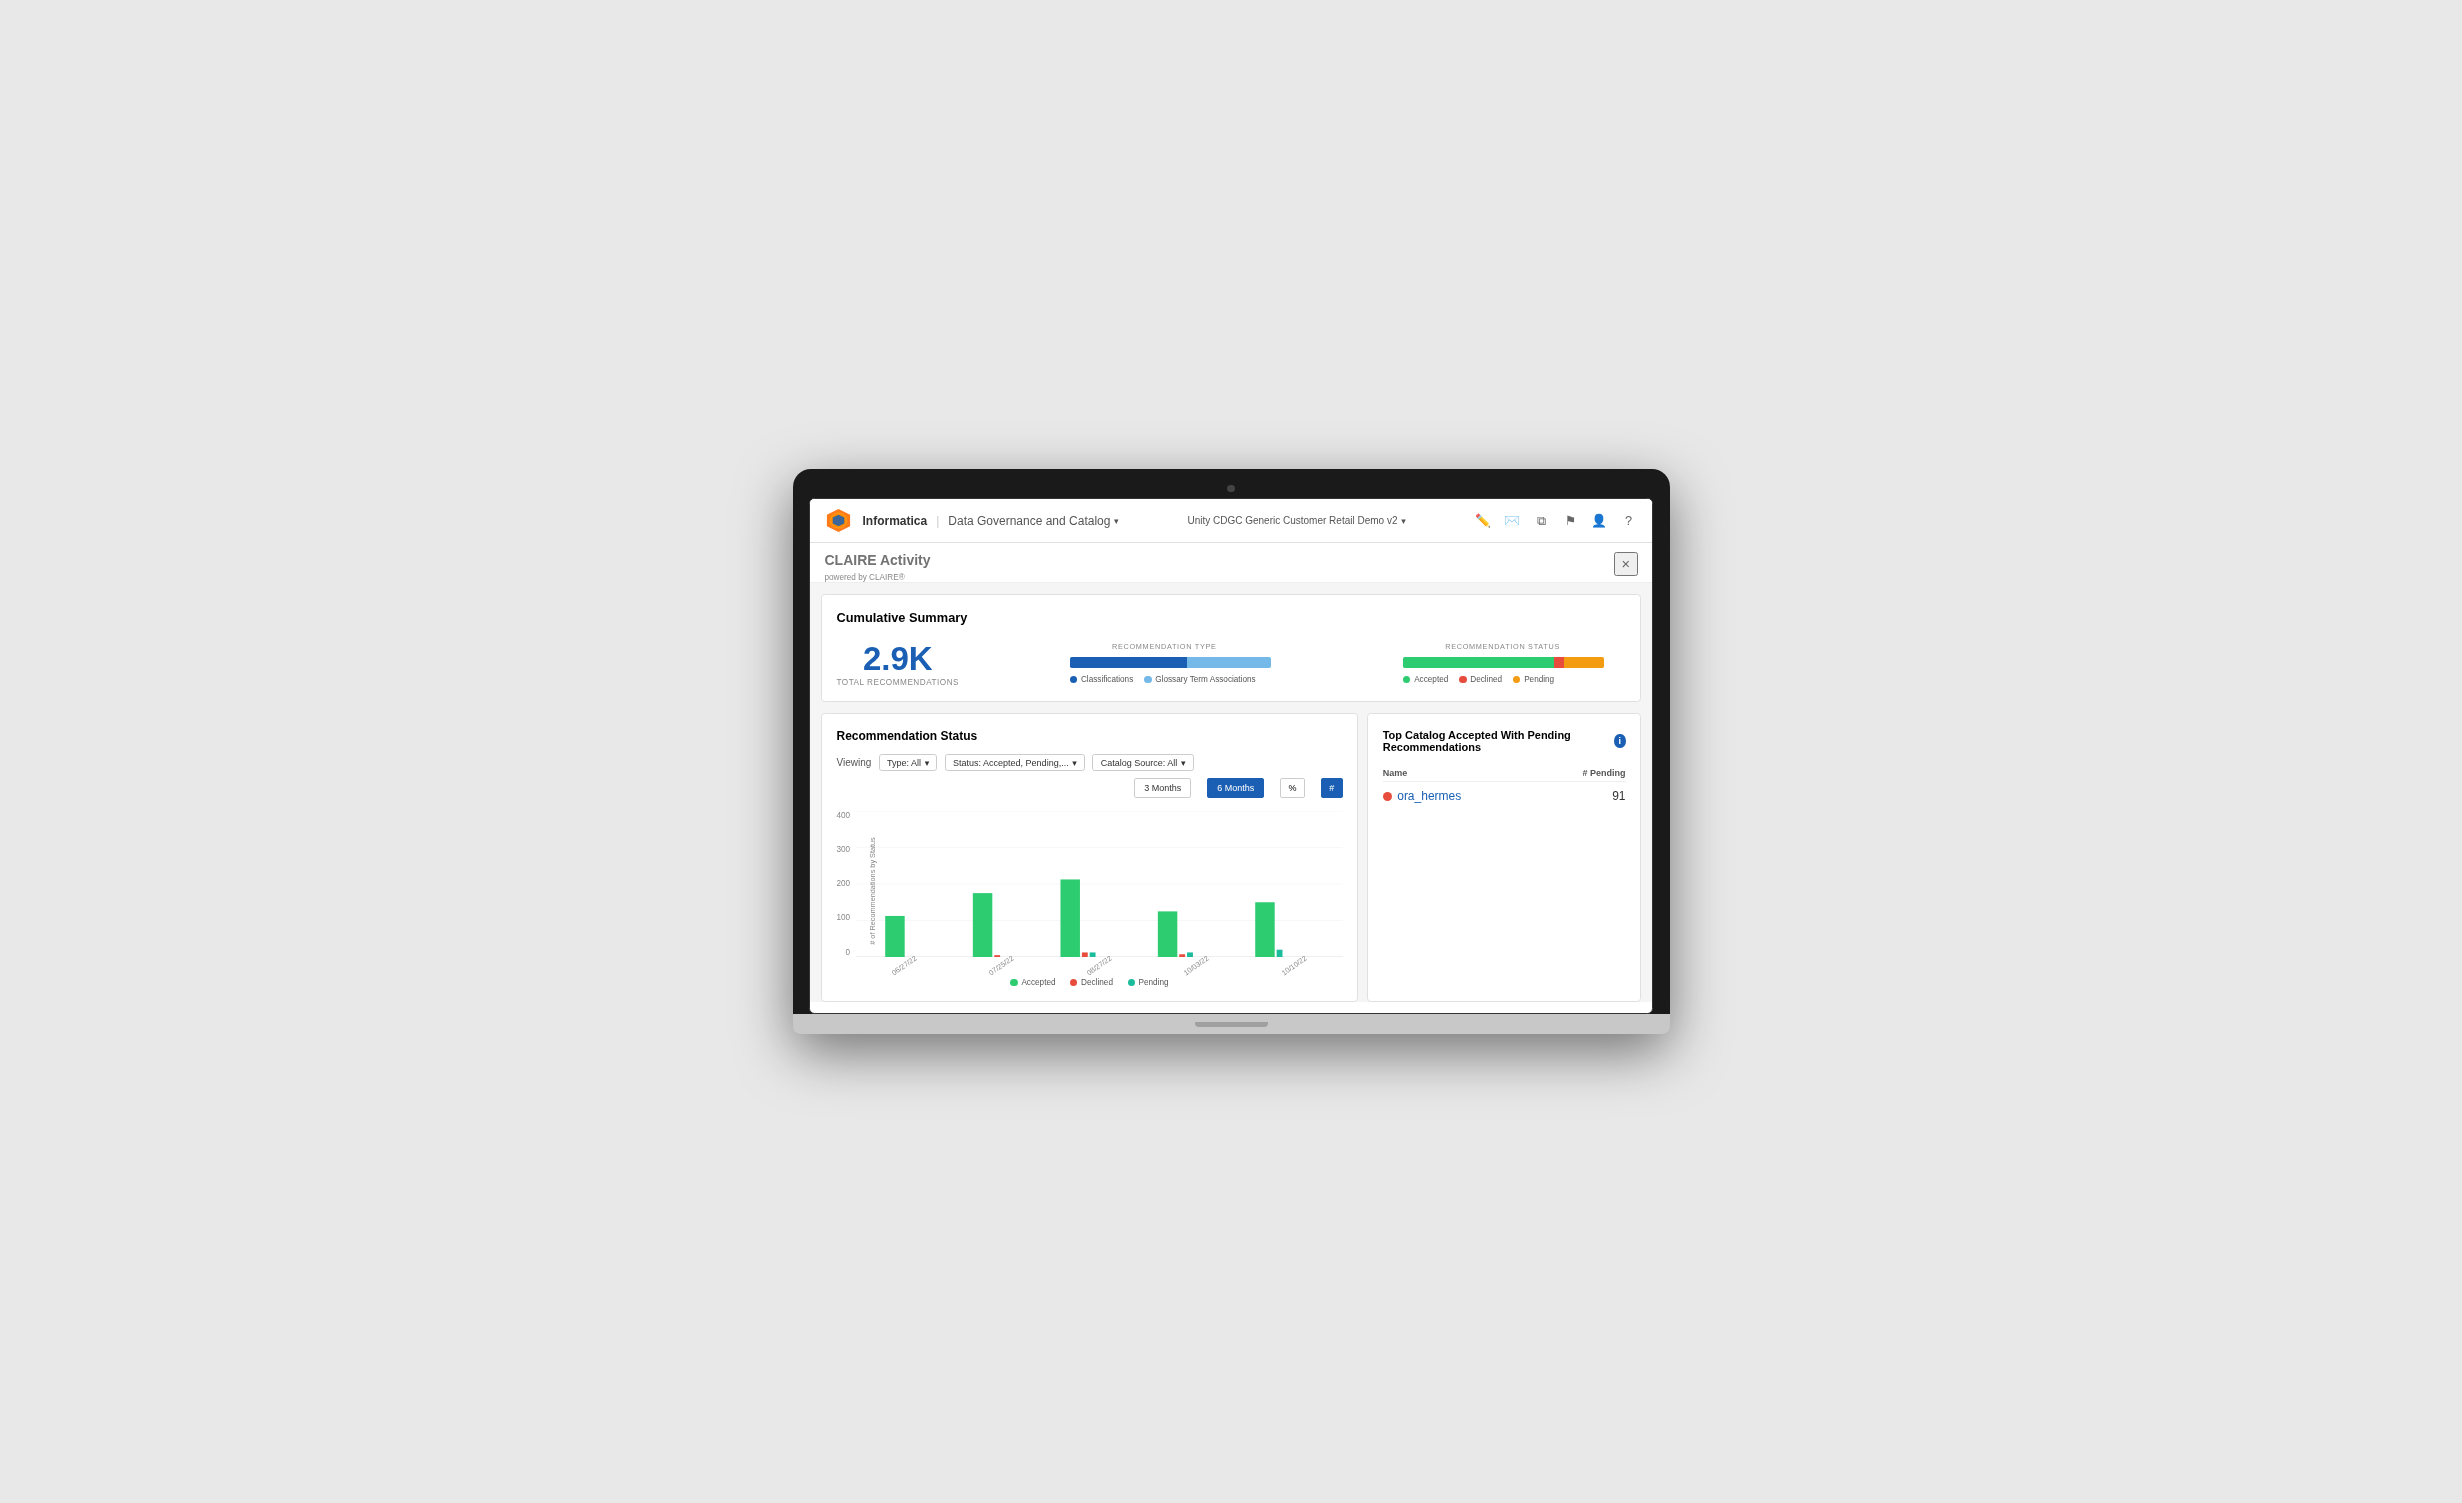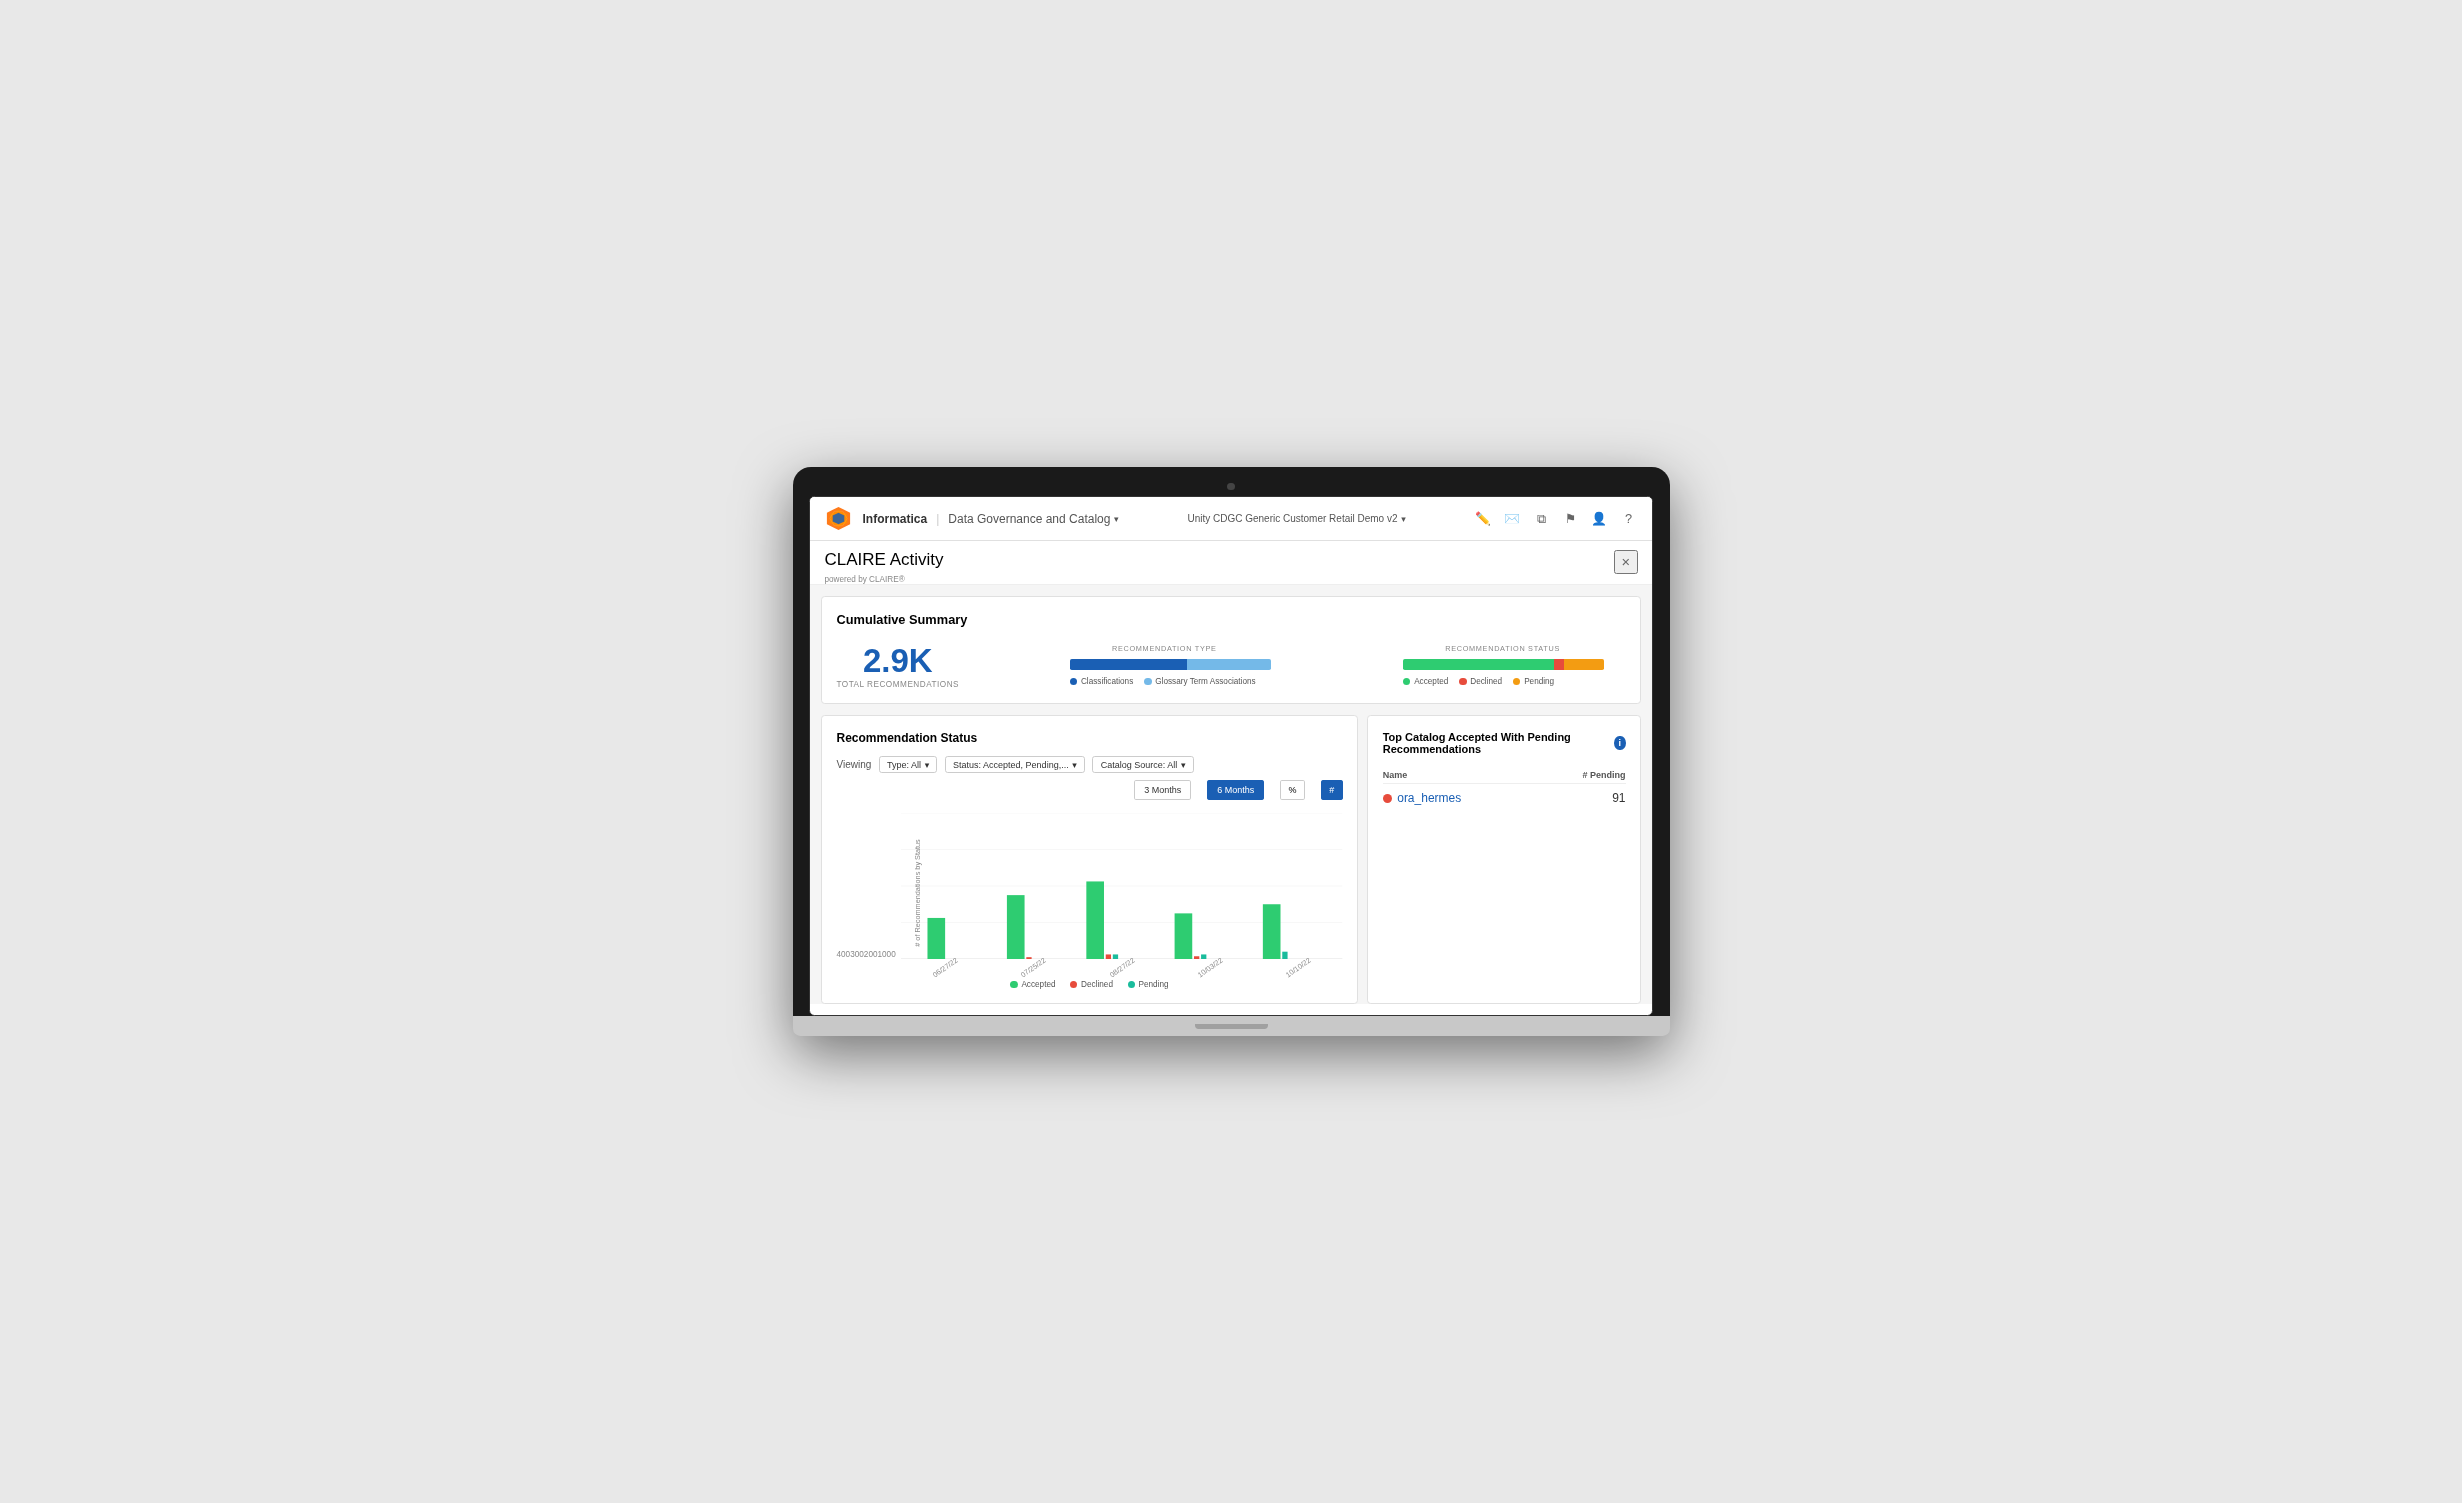--- a/index.html
+++ b/index.html
@@ -100,23 +100,23 @@
       color: #666;
       font-size: 12.8px;
     }
 
     
     .main-content {
       background: #f5f5f5;
       padding: 0;
     }
     .panel-title {
-      font-size: 17px;
-      font-weight: 400;
-      color: #000000;
+      font-size: 14px;
+      font-weight: 700;
+      color: #737373;
     }
     .panel-subtitle {
       font-size: 8.2px;
       color: #888;
       margin-top: 5px;
     }
     .close-btn {
       font-size: 14.6px;
       color: #666;
       cursor: pointer;
@@ -469,21 +469,21 @@
             </button>
             <div class="time-btns">
               <button class="time-btn">3 Months</button>
               <button class="time-btn active">6 Months</button>
               <button class="unit-btn">%</button>
               <button class="unit-btn active-hash">#</button>
             </div>
           </div>
 
           <div style="position:relative; display:flex;">
-            <div style="display:flex; flex-direction:row; justify-content:space-between; align-items:flex-end; padding-right:5.5px; height:146px; font-size:8.2px; color:#888;">
+            <div style="display:flex; flex-direction:column; justify-content:space-between; align-items:flex-end; padding-right:5.5px; height:146px; font-size:8.2px; color:#888;">
               <span>400</span>
               <span>300</span>
               <span>200</span>
               <span>100</span>
               <span>0</span>
             </div>
             <div style="flex:1; position:relative;">
               
               <div style="position:absolute; left:-37px; top:50%; transform:translateY(-50%) rotate(-90deg); font-size:7.3px; color:#888; white-space:nowrap; transform-origin:center;">
                 <span># of Recommendations by Status</span>

